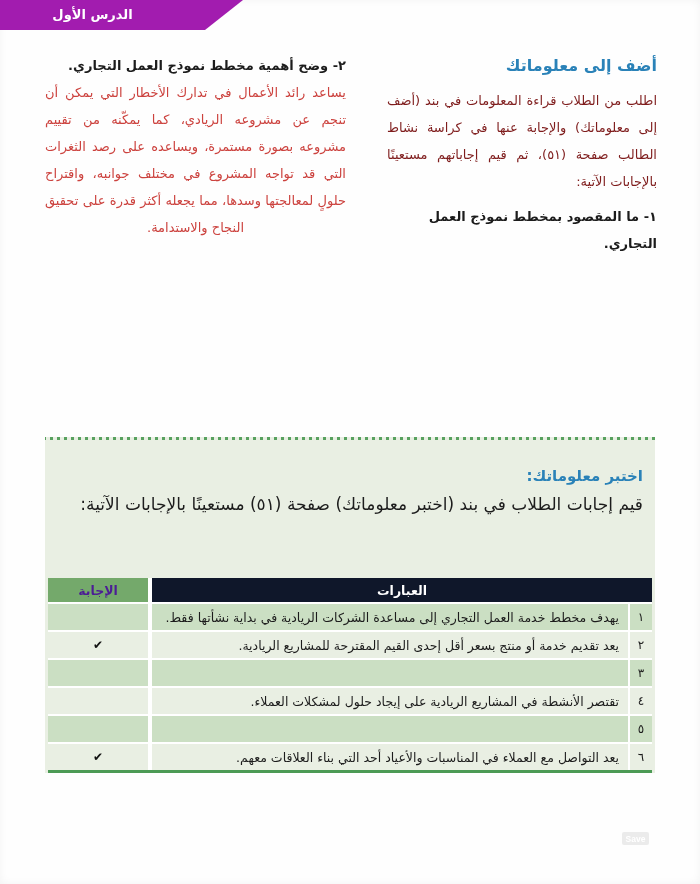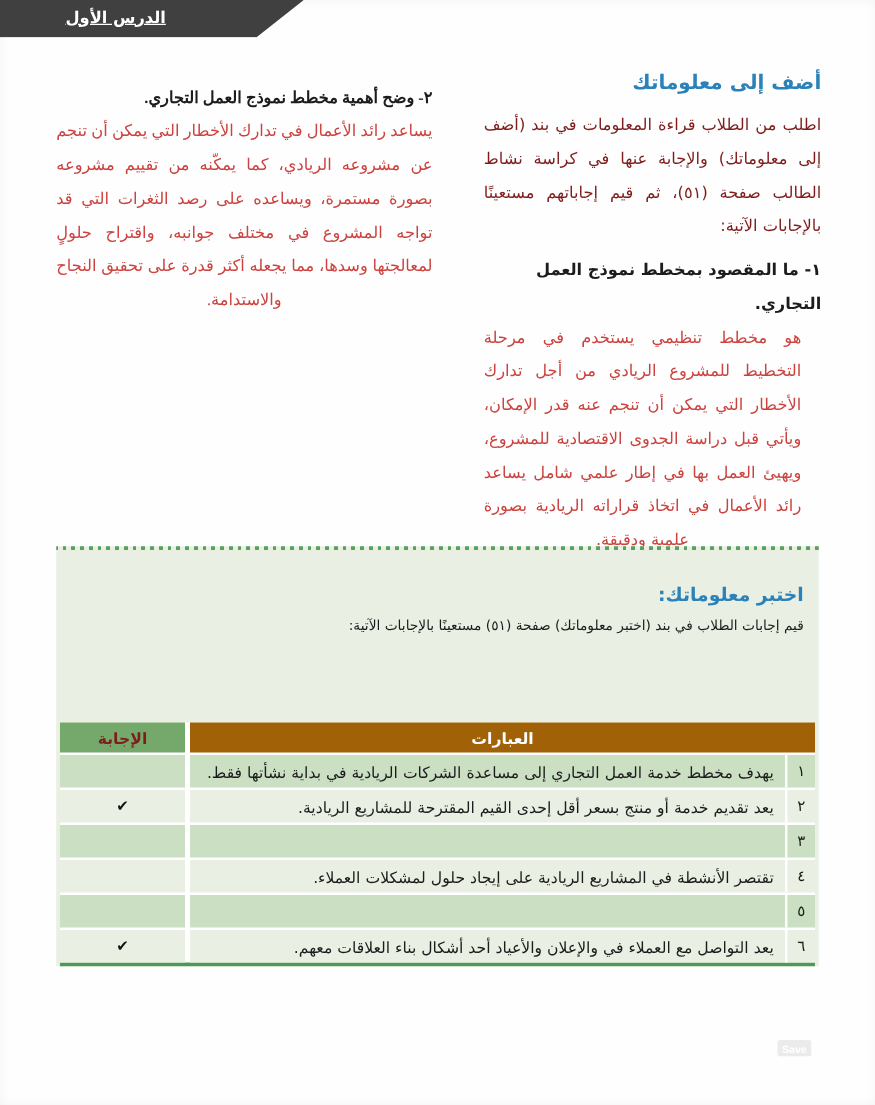--- a/index.html
+++ b/index.html
@@ -10,33 +10,32 @@
     font-family:"DejaVu Sans", sans-serif;
     color:#1c1c1c;
     overflow:hidden;
     box-shadow: inset 0 0 8px rgba(0,0,0,0.05);
   }
 
   
   .lesson-tab {
     position:absolute; top:0; left:0;
     width:243px; height:30px;
-    background:#404040;
+    background:#a21caf;
     clip-path:polygon(0 0, 100% 0, calc(100% - 38px) 100%, 0 100%);
     display:flex; align-items:center; justify-content:center;
     padding-right:58px; padding-bottom:2px;
     color:#ffffff; font-size:13px; font-weight:bold;
     direction:rtl;
-    text-decoration:underline;
   }
 
   
   .col { position:absolute; direction:rtl; }
   .col-right { top:56px; right:43px; width:270px; }
-  .col-left  { top:64px; left:45px;  width:301px;font-family:Liberation Serif, serif; }
+  .col-left  { top:52px; left:45px;  width:301px; }
 
   .section-heading {
     color:#2a82b8; font-size:16px; font-weight:bold;
     margin-bottom:12px;
   }
   .body-text {
     font-size:13px; line-height:27px; text-align:justify;
     color:#7f1d1d;
   }
   .q-label {
@@ -58,39 +57,39 @@
     padding:30px 12px 0 12px;
   }
   .test-box::before {
     content:""; position:absolute; top:0; left:0; right:0; height:3px;
     background:repeating-linear-gradient(to left, #58a15f 0 3px, transparent 3px 7px);
   }
   .box-heading {
     color:#2a82b8; font-size:15px; font-weight:bold;
     margin-bottom:9px;
   }
-  .box-intro { font-size:11px; color:#1c1c1c; margin-bottom:13px; }
+  .box-intro { font-size:17px; color:#1c1c1c; margin-bottom:13px; }
 
   
   .answers-table {
     position:absolute; left:3px; right:3px; bottom:0;
     background:#ffffff;
     border-bottom:3px solid #4c9a55;
     direction:rtl;
   }
   .trow { display:flex; direction:rtl; column-gap:4px; height:26px; margin-top:2px; }
   .trow.thead { height:24px; margin-top:0; }
   .cell-st {
     flex:1; display:flex; direction:rtl; align-items:center;
   }
   .cell-ans {
     width:100px; display:flex; align-items:center; justify-content:center;
   }
-  .thead .cell-st { justify-content:center; background:#a16207; color:#fff; font-size:12.5px; font-weight:bold; }
-  .thead .cell-ans { background:#74a96b; color:#7f1d1d; font-size:12.5px; font-weight:bold; }
+  .thead .cell-st { justify-content:center; background:#0f172a; color:#fff; font-size:12.5px; font-weight:bold; }
+  .thead .cell-ans { background:#74a96b; color:#4c1d95; font-size:12.5px; font-weight:bold; }
   .row-dark  .cell-st, .row-dark  .cell-ans { background:#cbdfc3; }
   .row-light .cell-st, .row-light .cell-ans { background:#e9efe3; }
   .cell-num {
     width:24px; align-self:stretch; display:flex; align-items:center; justify-content:center;
     font-size:12px; border-left:2px solid #ffffff; flex-shrink:0;
   }
   .cell-text { flex:1; font-size:12.5px; padding-right:9px; white-space:nowrap; }
   .checkmark { font-size:12px; color:#111; font-weight:bold; }
 
   
@@ -107,21 +106,20 @@
 <body>
 
 <div class="lesson-tab">
   <span>الدرس الأول</span>
 </div>
 
 <div class="col col-right">
   <div class="section-heading">أضف إلى معلوماتك</div>
   <p class="body-text">اطلب من الطلاب قراءة المعلومات في بند (أضف إلى معلوماتك) والإجابة عنها في كراسة نشاط الطالب صفحة (٥١)، ثم قيم إجاباتهم مستعينًا بالإجابات الآتية:</p>
   <p class="q-label">١- ما المقصود بمخطط نموذج العمل التجاري.</p>
-  <p class="red-text indent">هو مخطط تنظيمي يستخدم في مرحلة التخطيط للمشروع الريادي من أجل تدارك الأخطار التي يمكن أن تنجم عنه قدر الإمكان، ويأتي قبل دراسة الجدوى الاقتصادية للمشروع، ويهيئ العمل بها في إطار علمي شامل يساعد رائد الأعمال في اتخاذ قراراته الريادية بصورة علمية ودقيقة.</p>
 </div>
 
 <div class="col col-left">
   <p class="q-label" style="margin-top:0">٢- وضح أهمية مخطط نموذج العمل التجاري.</p>
   <p class="red-text">يساعد رائد الأعمال في تدارك الأخطار التي يمكن أن تنجم عن مشروعه الريادي، كما يمكّنه من تقييم مشروعه بصورة مستمرة، ويساعده على رصد الثغرات التي قد تواجه المشروع في مختلف جوانبه، واقتراح حلولٍ لمعالجتها وسدها، مما يجعله أكثر قدرة على تحقيق النجاح والاستدامة.</p>
 </div>
 
 <div class="test-box">
   <div class="box-heading">اختبر معلوماتك:</div>
   <p class="box-intro">قيم إجابات الطلاب في بند (اختبر معلوماتك) صفحة (٥١) مستعينًا بالإجابات الآتية:</p>
@@ -176,21 +174,21 @@
         <span class="cell-num">٥</span>
       </div>
       <div class="cell-ans">
           <span class="checkmark"></span>
         </div>
     </div>
 
     <div class="trow row-light">
       <div class="cell-st">
         <span class="cell-num">٦</span>
-        <span class="cell-text">يعد التواصل مع العملاء في والإعلان والأعياد أحد أشكال بناء العلاقات معهم.</span>
+        <span class="cell-text">يعد التواصل مع العملاء في المناسبات والأعياد أحد التي بناء العلاقات معهم.</span>
       </div>
       <div class="cell-ans">
           <span class="checkmark">✔</span>
         </div>
     </div>
   </div>
 </div>
 
 <button class="save-artifact">Save</button>
 

